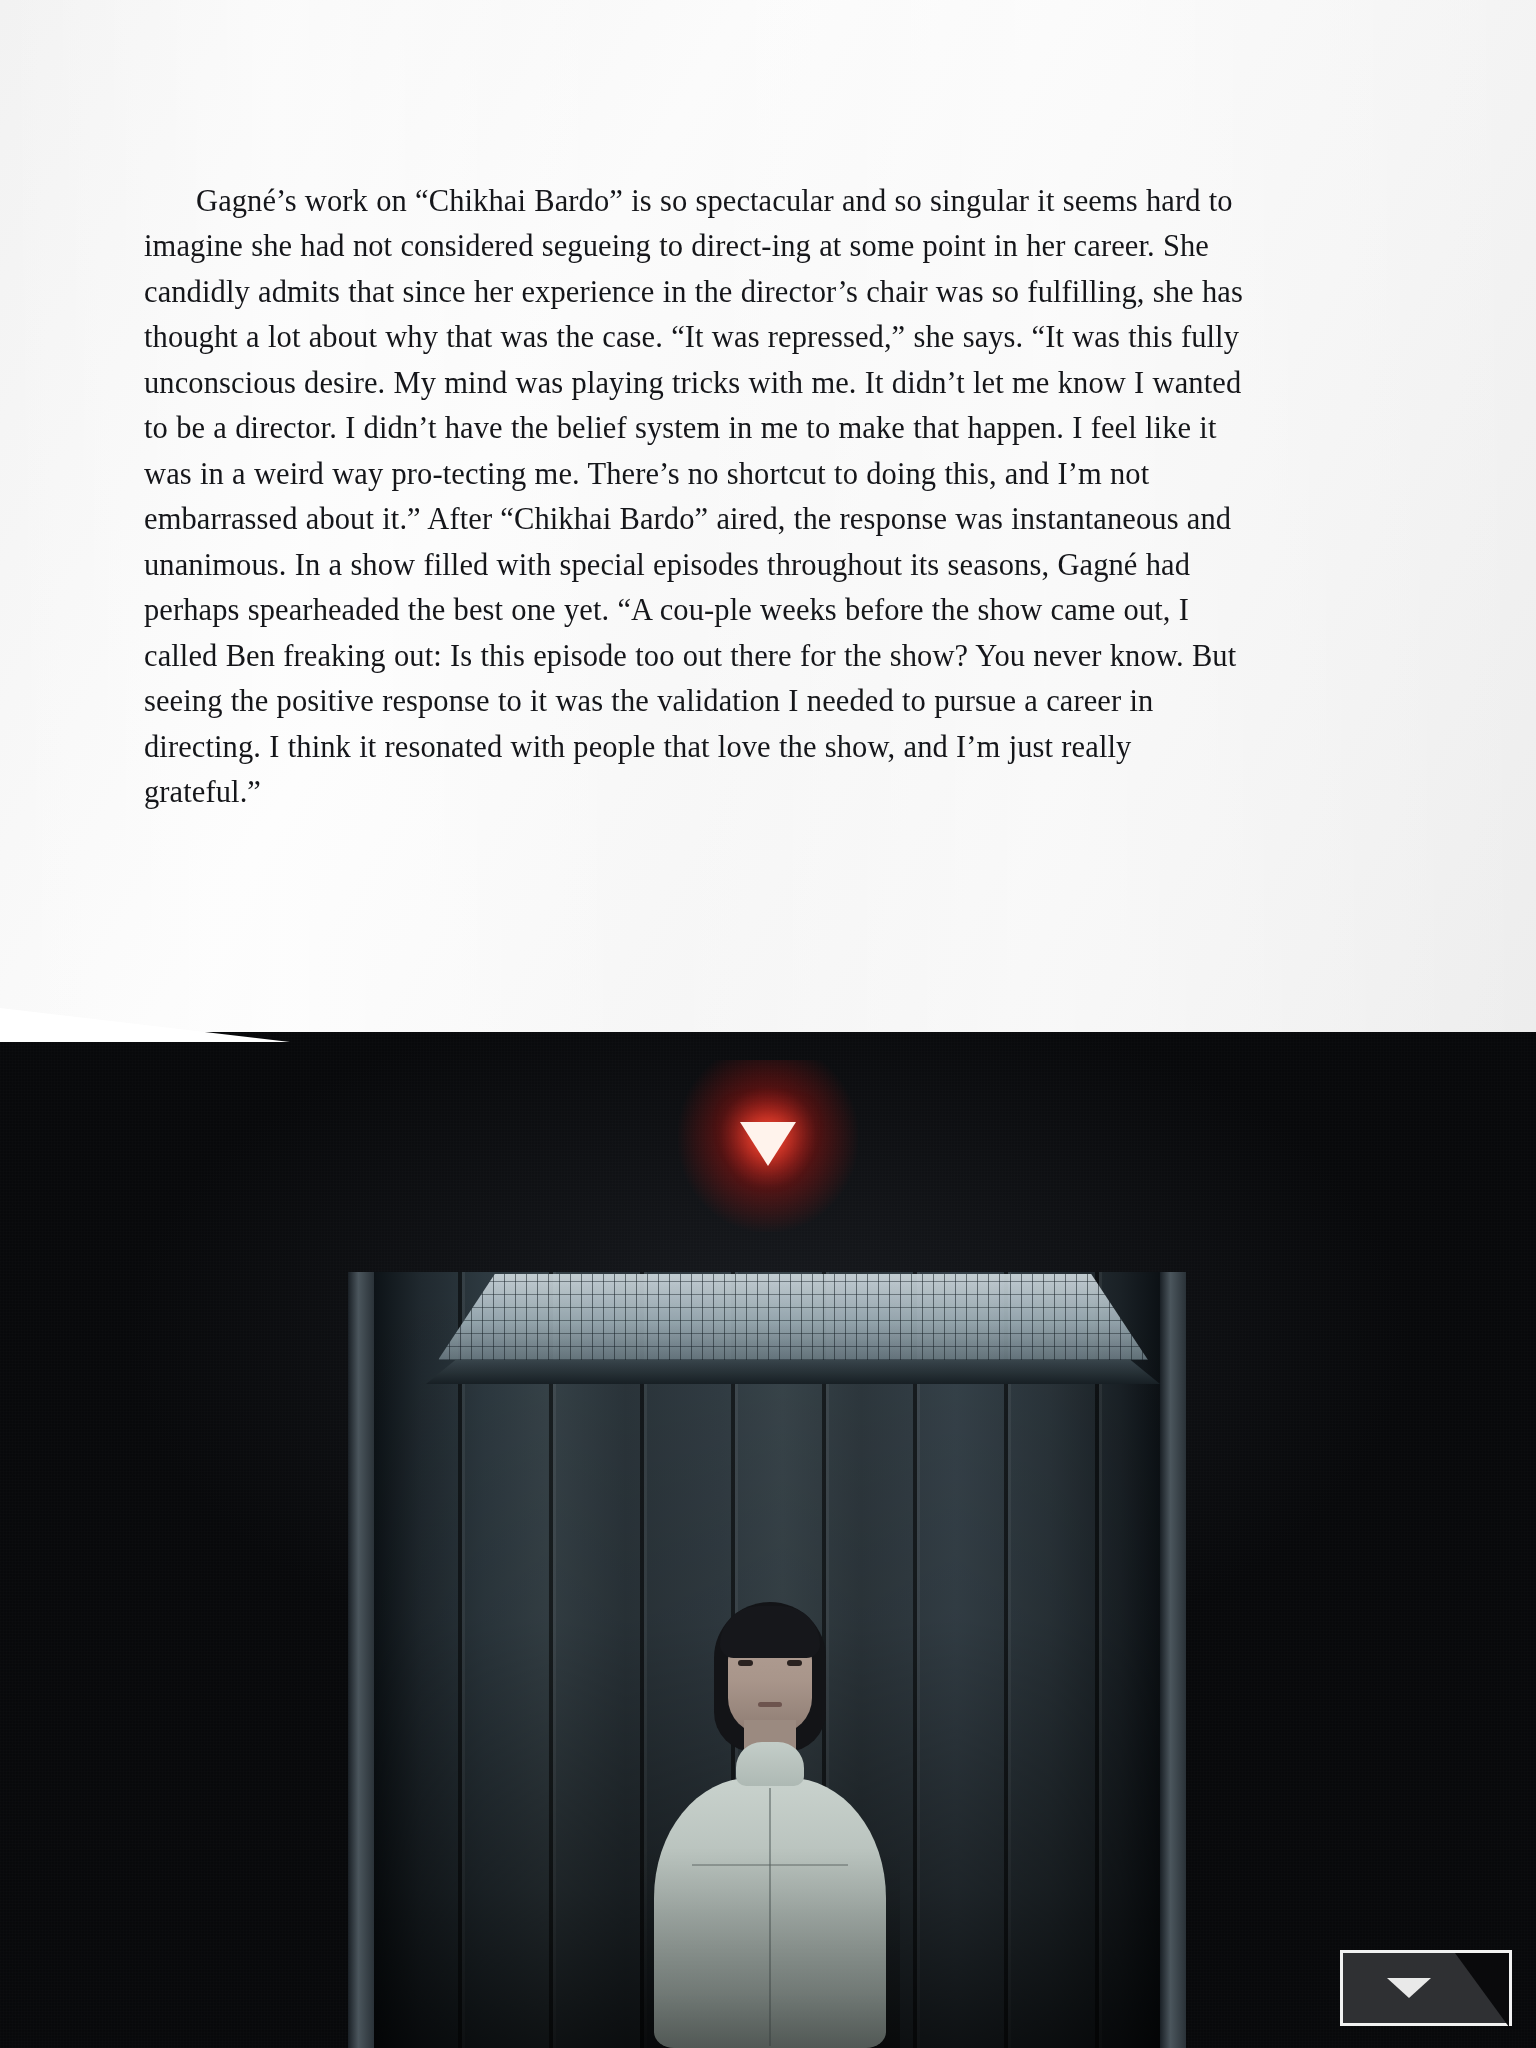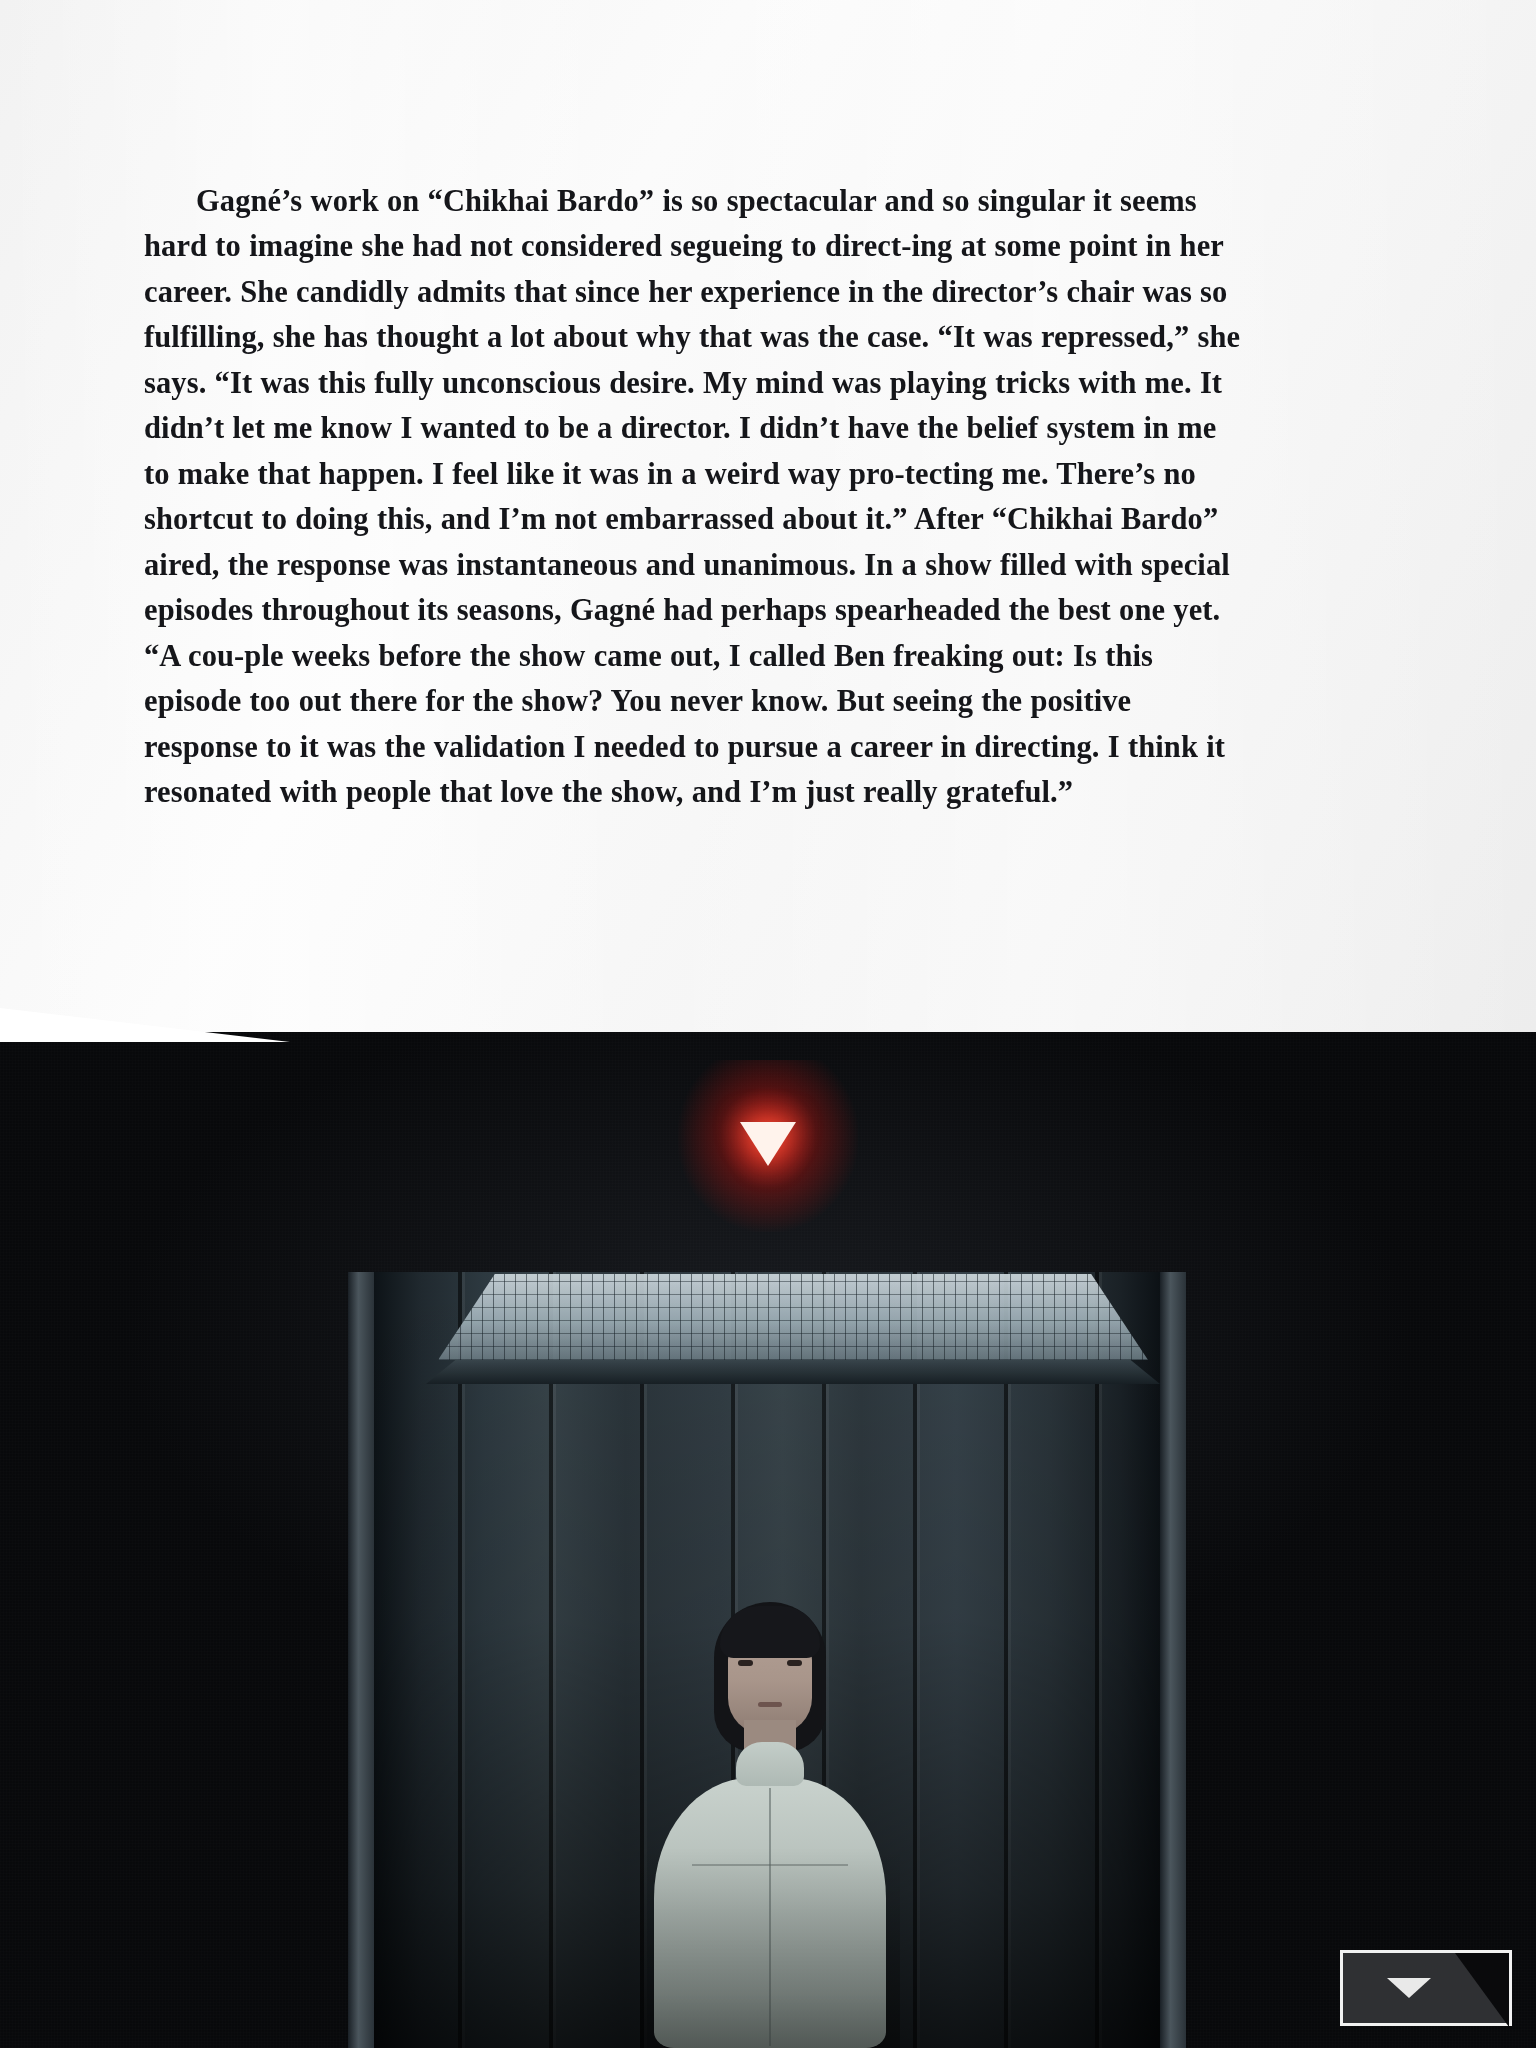--- a/index.html
+++ b/index.html
@@ -16,21 +16,20 @@
   }
 
   
   #article-panel {
     position: absolute;
     left: 0;
     top: 0;
     width: 1536px;
     height: 1032px;
     background: linear-gradient(120deg, #f2f2f2 0%, #fbfbfb 35%, #f4f4f4 70%, #ededed 100%);
-    font-weight: bold;
   }
 
   
   #article-panel::before {
     content: "";
     position: absolute;
     inset: 0;
     background: linear-gradient(90deg,
         rgba(255,255,255,0.0) 0%,
         rgba(255,255,255,0.55) 18%,

